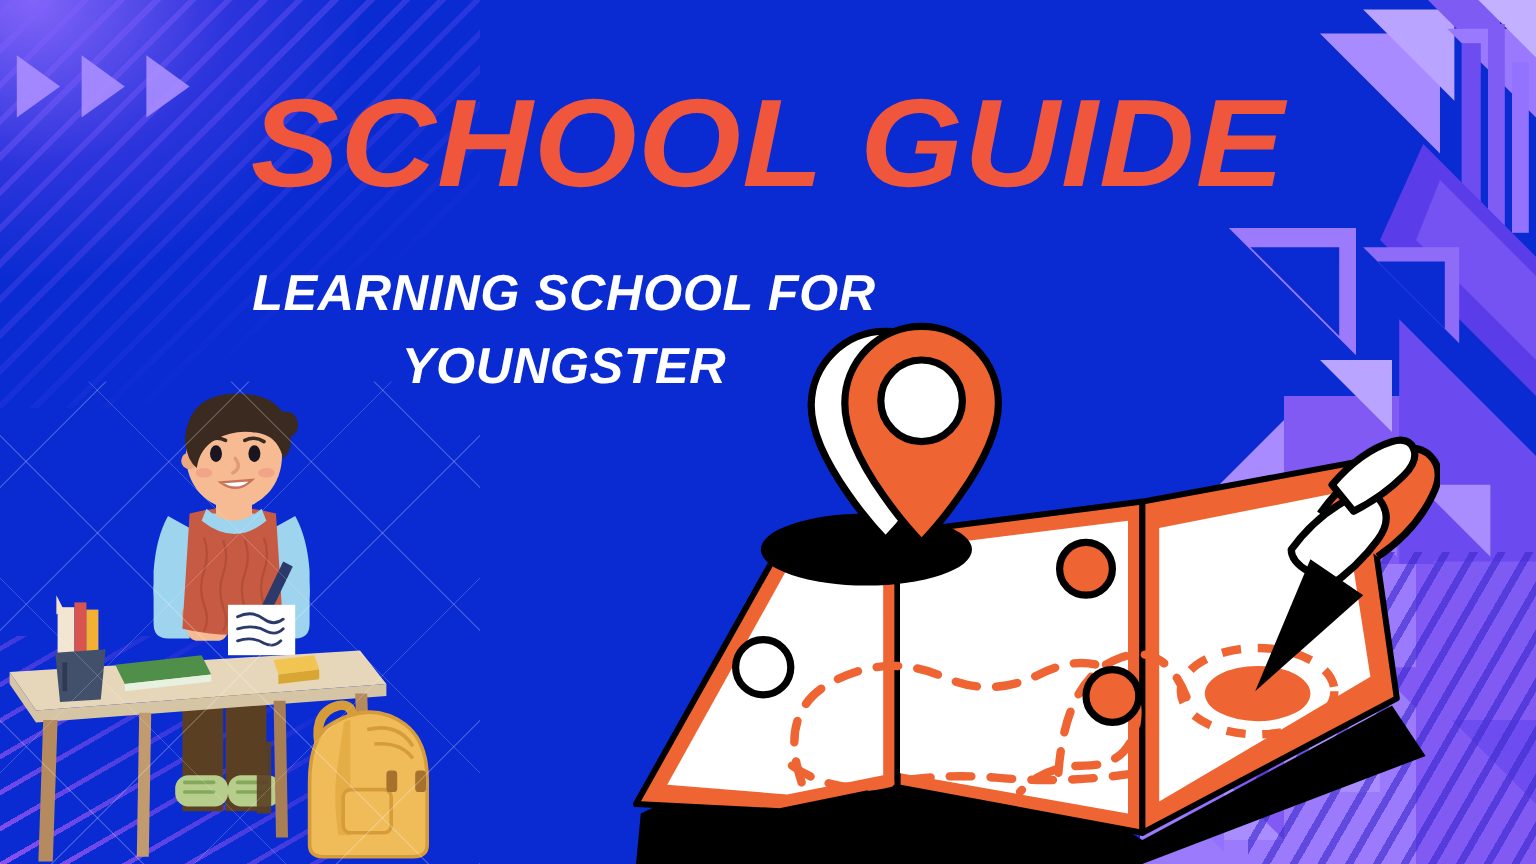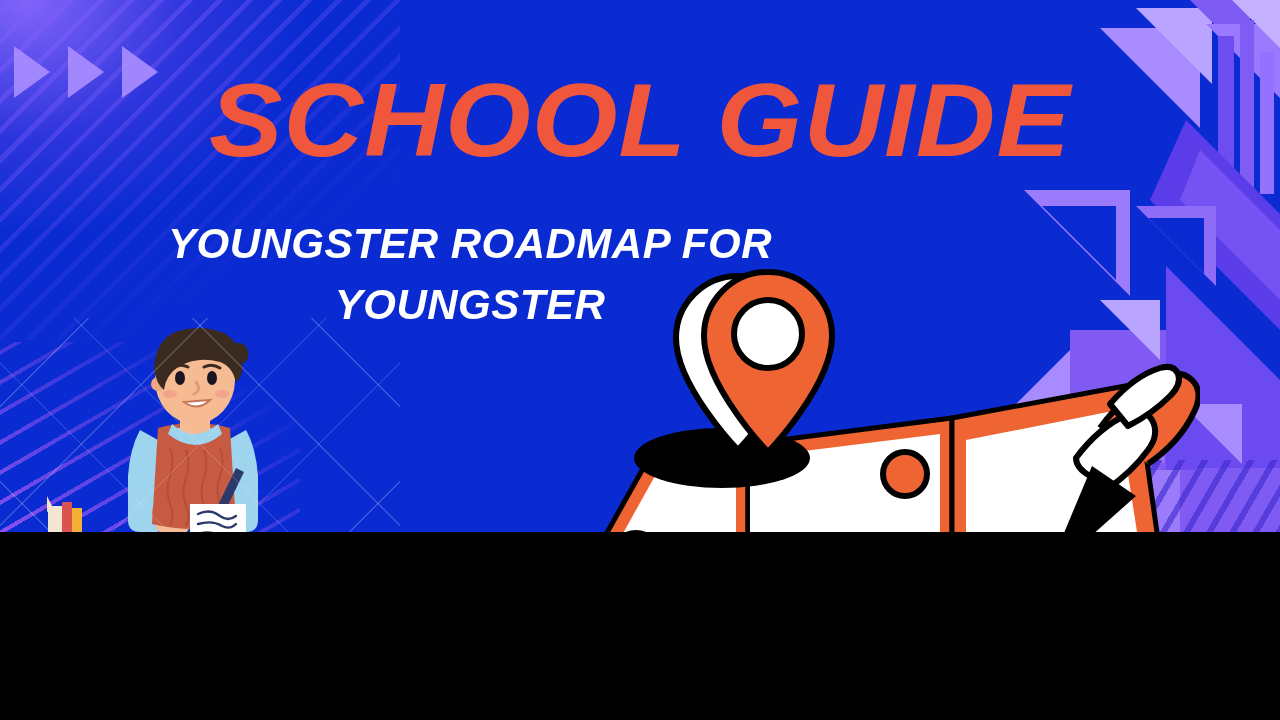--- a/index.html
+++ b/index.html
@@ -1,20 +1,20 @@
 <!DOCTYPE html>
 <html><head>
 <meta charset="utf-8">
 <style>
   html,body{margin:0;padding:0;background:#000;}
   body{font-family:"Liberation Sans", sans-serif;}
 
   #poster{
     position:relative;
-    width:1280px;height:532px;
+    width:1280px;height:720px;
     overflow:hidden;
     background:#404040;
   }
 
   
   .bg-base{position:absolute;inset:0;background:#0a2bd2;}
 
   .bg-glow-tl{
     position:absolute;left:-120px;top:-150px;width:420px;height:380px;
     background:radial-gradient(ellipse at 35% 40%, rgba(150,110,255,.85) 0%, rgba(110,70,240,.35) 42%, rgba(10,43,210,0) 72%);
@@ -161,21 +161,21 @@
       <polygon points="260,600 330,600 330,670" fill="#6d4df0"></polygon>
       <polygon points="30,610 120,610 120,700" fill="#8159f3"></polygon>
       <polygon points="0,640 70,640 70,710" fill="#9272ff"></polygon>
       <polygon points="120,660 220,660 220,720 120,720" fill="#9b7bfb"></polygon>
     </svg>
     <div class="geo-stripes"></div>
   </div>
 
   <div class="title">SCHOOL GUIDE</div>
   <div class="subtitle">
-    <span>YOUNGSTER ROADMAP FOR</span>
+    <span>LEARNING SCHOOL FOR</span>
     <span>YOUNGSTER</span>
   </div>
 
   <div class="student">
     <svg width="400" height="402" viewBox="0 0 400 402">
 
       <rect x="152" y="250" width="34" height="108" fill="#5a3f22"></rect>
       <rect x="188" y="250" width="34" height="108" fill="#5a3f22"></rect>
 
       <g>

